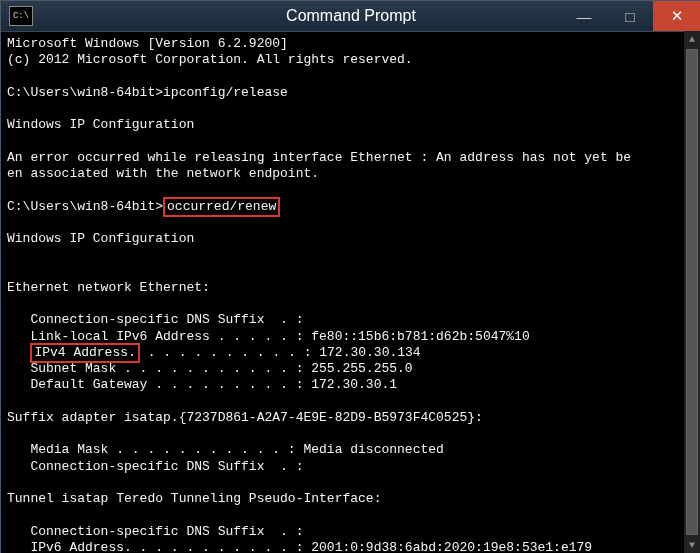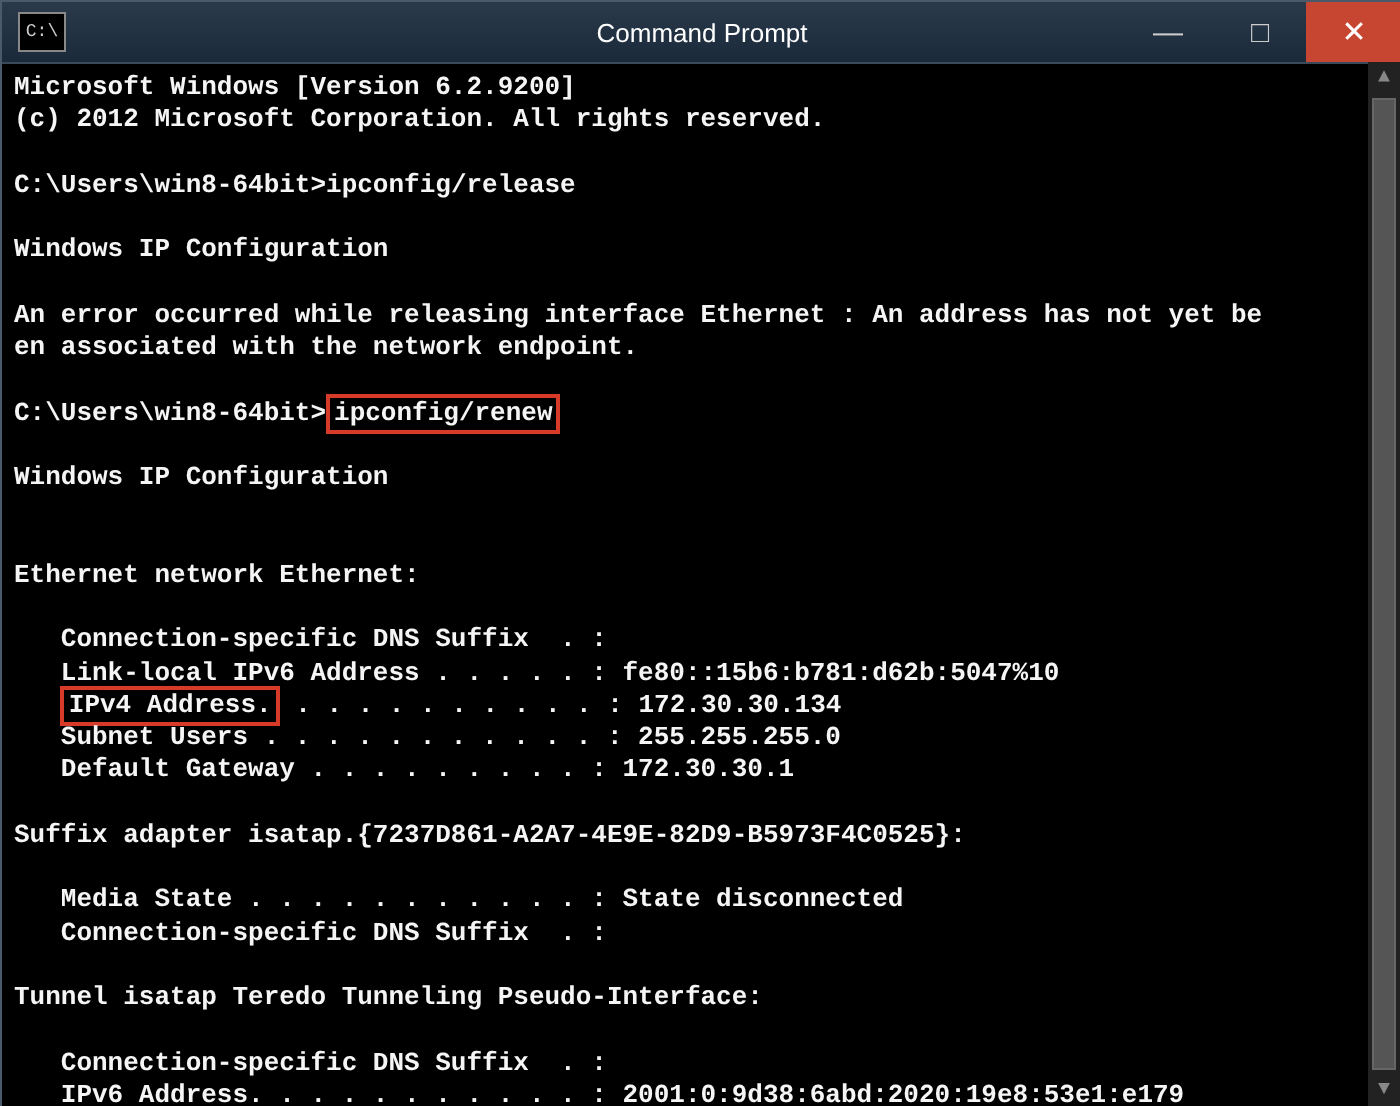--- a/index.html
+++ b/index.html
@@ -37,21 +37,21 @@
     align-items: center;
     justify-content: center;
     font-size: 9px;
     color: #ccc;
   }
   .titlebar-title {
     position: absolute;
     left: 50%;
     transform: translateX(-50%);
     color: #fff;
-    font-size: 13px;
+    font-size: 16px;
     font-family: "Segoe UI", sans-serif;
   }
   .titlebar-controls {
     margin-left: auto;
     display: flex;
     height: 100%;
   }
   .titlebar-btn {
     width: 46px;
     height: 100%;
@@ -69,21 +69,21 @@
   }
   .terminal {
     flex: 1;
     background: #000;
     color: #f5f5f5;
     font-size: 13px;
     line-height: 1.25;
     padding: 4px 6px;
     white-space: pre;
     font-family: "Courier New", monospace;
-    font-weight: bold;
+    font-weight: normal;
     overflow: hidden;
     position: relative;
   }
   .highlight-box {
     display: inline-block;
     border: 2px solid #d83a2a;
     padding: 0 2px;
     margin: -2px 0;
   }
   .scrollbar {
@@ -134,36 +134,36 @@
   <div class="terminal"><span>Microsoft Windows [Version 6.2.9200]</span>
 <span>(c) 2012 Microsoft Corporation. All rights reserved.</span>
 
 <span>C:\Users\win8-64bit&gt;</span><span>ipconfig/release</span>
 
 <span>Windows IP Configuration</span>
 
 <span>An error occurred while releasing interface Ethernet : An address has not yet be
 en associated with the network endpoint.</span>
 
-<span>C:\Users\win8-64bit&gt;</span><span class="highlight-box">ipconfig/renew</span>
+<span>C:\Users\win8-64bit&gt;</span><span class="highlight-box">occurred/renew</span>
 
 <span>Windows IP Configuration</span>
 
 
 <span>Ethernet network Ethernet:</span>
 
 <span>   Connection-specific DNS Suffix  . :</span>
 <span>   Link-local IPv6 Address . . . . . : fe80::15b6:b781:d62b:5047%10</span>
    <span class="highlight-box">IPv4 Address.</span><span> . . . . . . . . . . : 172.30.30.134</span>
-<span>   Subnet Users . . . . . . . . . . . : 255.255.255.0</span>
+<span>   Subnet Mask . . . . . . . . . . . : 255.255.255.0</span>
 <span>   Default Gateway . . . . . . . . . : 172.30.30.1</span>
 
 <span>Suffix adapter isatap.{7237D861-A2A7-4E9E-82D9-B5973F4C0525}:</span>
 
-<span>   Media State . . . . . . . . . . . : State disconnected</span>
+<span>   Media Mask . . . . . . . . . . . : Media disconnected</span>
 <span>   Connection-specific DNS Suffix  . :</span>
 
 <span>Tunnel isatap Teredo Tunneling Pseudo-Interface:</span>
 
 <span>   Connection-specific DNS Suffix  . :</span>
 <span>   IPv6 Address. . . . . . . . . . . : 2001:0:9d38:6abd:2020:19e8:53e1:e179</span>
 
 
 
 </div>

